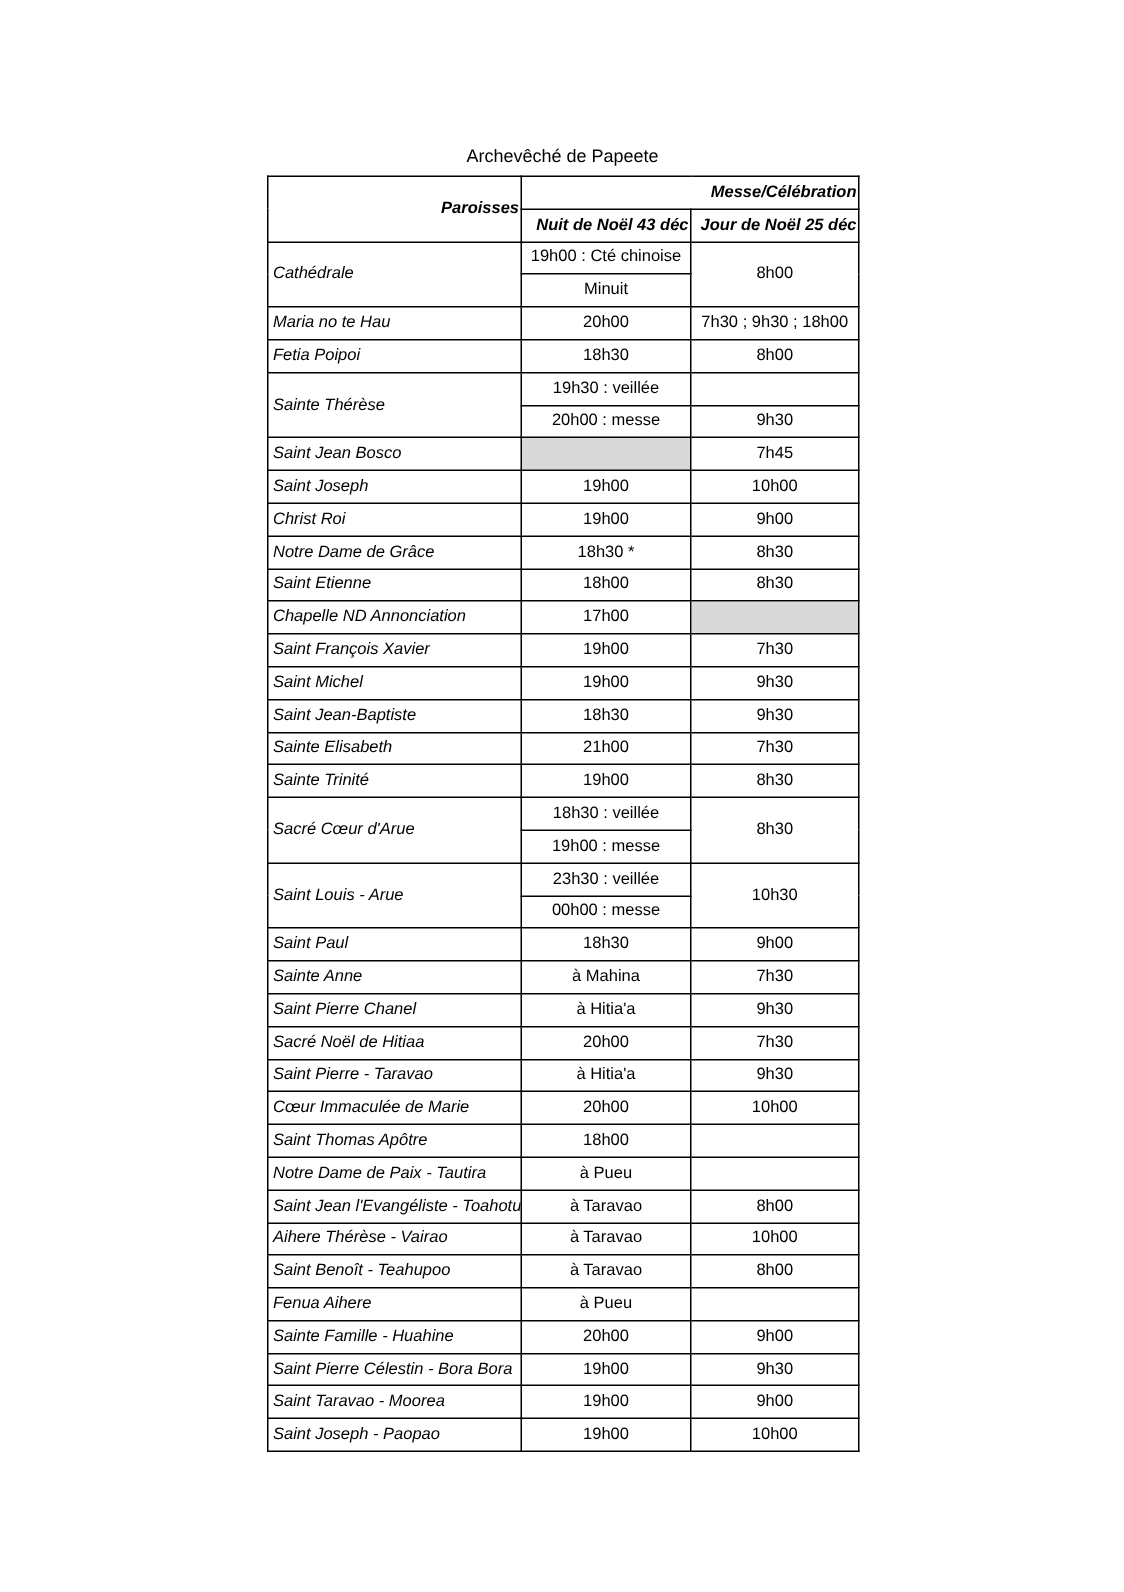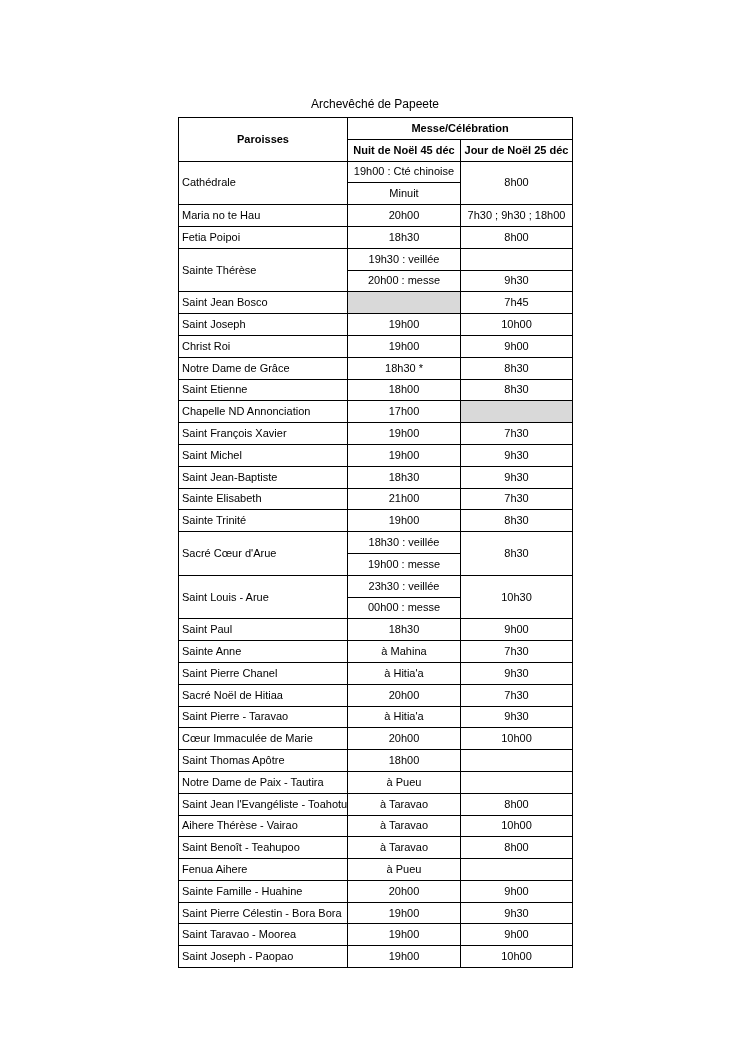--- a/index.html
+++ b/index.html
@@ -30,43 +30,43 @@
   table.schedule tr { height: 21.8px; }
   th, td {
     border: 1px solid #000;
     font-size: 11px;
     line-height: 13px;
     padding: 0 3px;
     vertical-align: middle;
     white-space: nowrap;
     overflow: hidden;
   }
-  th { font-weight: bold; text-align: center; padding: 0 1px; }
+  th { font-weight: bold; text-align: right; padding: 0 1px; font-style: italic; }
   td { text-align: center; }
-  td.col-paroisse { text-align: left; }
+  td.col-paroisse { text-align: left; font-style: italic; }
 </style>
 </head>
 <body>
 
 <div>
   <div class="doc-title">Archevêché de Papeete</div>
 
   <table class="schedule">
     <colgroup>
       <col class="c1">
         <col class="c2">
         <col class="c3">
     </colgroup>
     <thead>
       <tr>
         <th rowspan="2">Paroisses</th>
         <th colspan="2">Messe/Célébration</th>
       </tr>
       <tr>
-        <th>Nuit de Noël 45 déc</th>
+        <th>Nuit de Noël 43 déc</th>
         <th>Jour de Noël 25 déc</th>
       </tr>
     </thead>
     <tbody>
         <tr>
           <td class="col-paroisse" rowspan="2">Cathédrale</td>
           <td class="col-nuit">19h00 : Cté chinoise</td>
           <td class="col-jour" rowspan="2">8h00</td>
         </tr>
         <tr>

